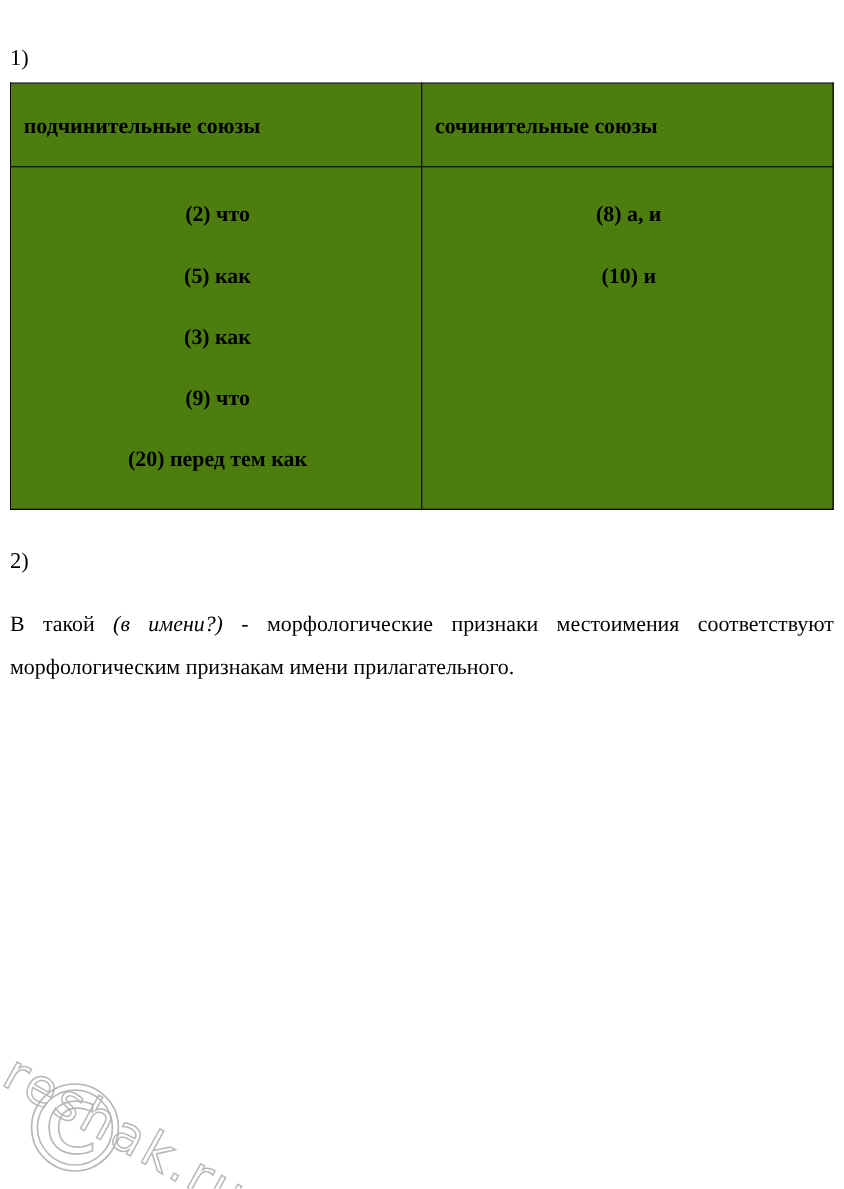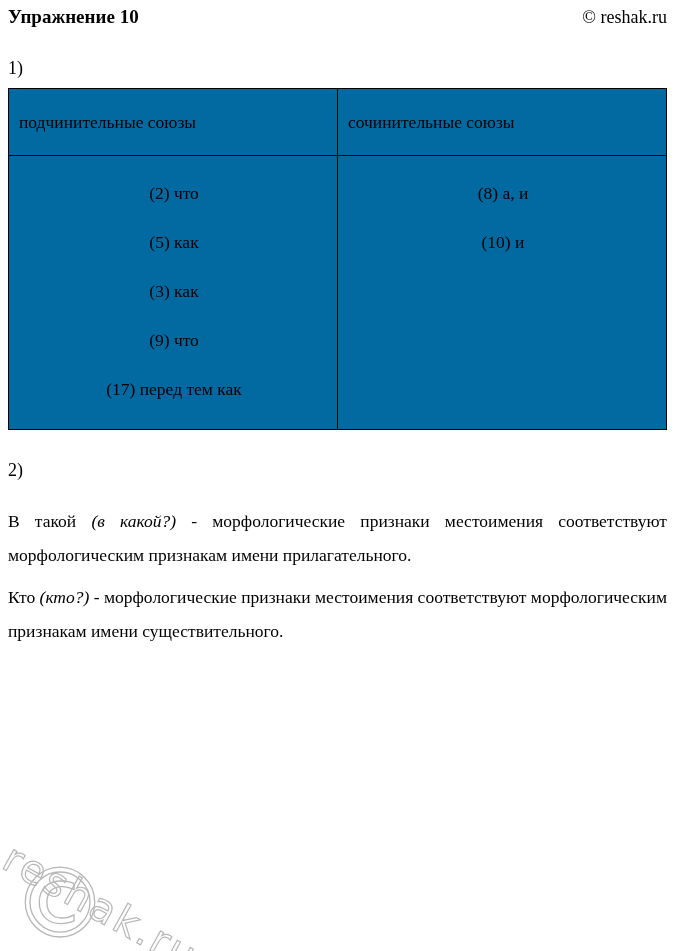--- a/index.html
+++ b/index.html
@@ -45,26 +45,26 @@
   p.para.tight { margin-top: 8px; }
   .conj-table {
     width: 100%;
     border-collapse: collapse;
     margin-top: 7px;
     table-layout: fixed;
   }
   .conj-table th, .conj-table td {
     border: 1px solid #000000;
     font-size: 17.5px;
-    font-weight: normal;
+    font-weight: bold;
     text-align: left;
     padding-left: 10px;
     padding-right: 8px;
     vertical-align: middle;
-    background: #0369a1;
+    background: #4d7c0f;
   }
   .conj-table th { height: 64px; }
   .conj-table td {
     height: 259px;
     vertical-align: top;
     padding-top: 13px;
     text-align: center;
   }
   .cell-item { line-height: 49px; }
   b.hl { font-weight: bold; }
@@ -84,57 +84,50 @@
 </head>
 <body>
 
 <div class="page">
 
   <svg class="watermark" width="300" height="140" viewBox="0 0 300 140">
     <text x="20" y="122" font-family="DejaVu Sans, sans-serif" font-size="96" fill="none" stroke="#9f9f9f" stroke-width="1.3">©</text>
     <text x="8" y="52" font-family="DejaVu Sans, sans-serif" font-size="40" letter-spacing="3" fill="none" stroke="#9f9f9f" stroke-width="1.2" transform="rotate(29 8 52)">reshak.ru</text>
   </svg>
 
-  <div class="topbar">
-    <div class="title">Упражнение 10</div>
-    <div class="copyright">© reshak.ru</div>
-  </div>
 
   <div class="part-label">1)</div>
 
 
 
   <table class="conj-table">
     <thead>
       <tr>
         <th>подчинительные союзы</th>
         <th>сочинительные союзы</th>
       </tr>
     </thead>
     <tbody>
       <tr>
         <td>
           <div class="cell-item">(2) что</div>
           <div class="cell-item">(5) как</div>
           <div class="cell-item">(3) как</div>
           <div class="cell-item">(9) что</div>
-          <div class="cell-item">(17) перед тем как</div>
+          <div class="cell-item">(20) перед тем как</div>
         </td>
         <td>
           <div class="cell-item">(8) а, и</div>
           <div class="cell-item">(10) и</div>
         </td>
       </tr>
     </tbody>
   </table>
 
   <div class="part-label">2)</div>
 
 
   <p class="para" style="margin-top:21px;">
-    <span>В такой </span><i class="q">(в какой?)</i><span> - морфологические признаки местоимения соответствуют морфологическим признакам имени прилагательного.</span>
+    <span>В такой </span><i class="q">(в имени?)</i><span> - морфологические признаки местоимения соответствуют морфологическим признакам имени прилагательного.</span>
   </p>
 
-  <p class="para tight">
-    <span>Кто </span><i class="q">(кто?)</i><span> - морфологические признаки местоимения соответствуют морфологическим признакам имени существительного.</span>
-  </p>
 
 </div>
 
 </body></html>

